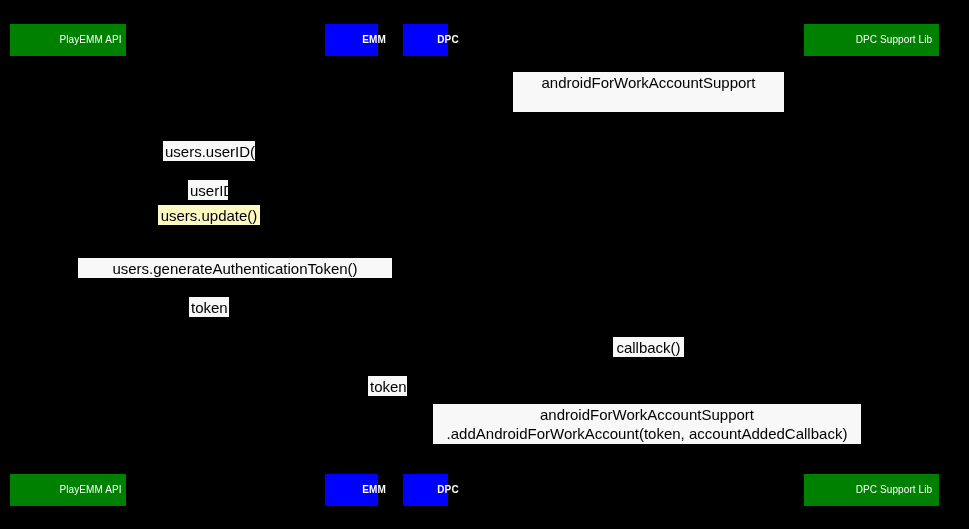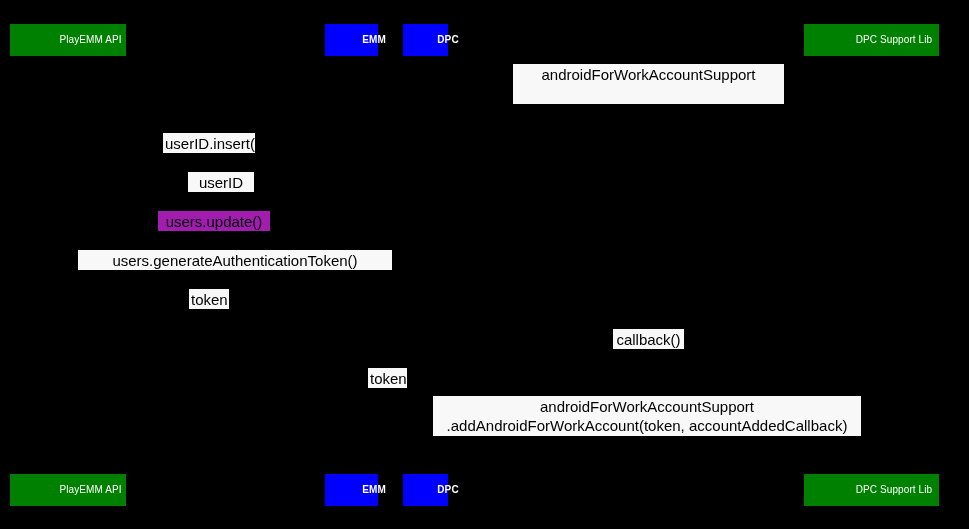--- a/index.html
+++ b/index.html
@@ -48,38 +48,39 @@
     position: absolute;
     box-sizing: border-box;
     background: #f8f8f8;
     color: #000000;
     font-size: 15px;
     line-height: 19px;
     text-align: center;
     white-space: pre;
     padding: 1px 2px;
     user-select: none;
+    margin-top: 8px;
   }
   .msg-label .line { display: block; }
   .msg-label.two-line { line-height: 19px; padding: 1px 2px; }
 </style>
 </head>
 <body>
 
 <div id="diagram" style="width: 969px; height: 529px; background: rgb(0, 0, 0);">
     <div class="participant green" style="left: 10px; top: 24px; width: 116px; height: 32px; background: rgb(0, 128, 0); color: rgb(255, 255, 255);">PlayEMM API</div>
     <div class="participant blue" style="left: 325px; top: 24px; width: 53px; height: 32px; background: rgb(0, 0, 255); color: rgb(255, 255, 255);">EMM</div>
     <div class="participant blue" style="left: 403px; top: 24px; width: 44px; height: 32px; background: rgb(0, 0, 255); color: rgb(255, 255, 255);">DPC</div>
     <div class="participant green" style="left: 804px; top: 24px; width: 135px; height: 32px; background: rgb(0, 128, 0); color: rgb(255, 255, 255);">DPC Support Lib</div>
     <div class="participant green" style="left: 10px; top: 474px; width: 116px; height: 32px; background: rgb(0, 128, 0); color: rgb(255, 255, 255);">PlayEMM API</div>
     <div class="participant blue" style="left: 325px; top: 474px; width: 53px; height: 32px; background: rgb(0, 0, 255); color: rgb(255, 255, 255);">EMM</div>
     <div class="participant blue" style="left: 403px; top: 474px; width: 44px; height: 32px; background: rgb(0, 0, 255); color: rgb(255, 255, 255);">DPC</div>
     <div class="participant green" style="left: 804px; top: 474px; width: 135px; height: 32px; background: rgb(0, 128, 0); color: rgb(255, 255, 255);">DPC Support Lib</div>
     <div class="msg-label two-line" style="left: 513px; top: 64px; width: 271px; height: 40px; background: rgb(248, 248, 248); color: rgb(0, 0, 0);"><span class="line">androidForWorkAccountSupport</span></div>
-    <div class="msg-label" style="left: 163px; top: 133px; width: 92px; height: 20px; background: rgb(248, 248, 248); color: rgb(0, 0, 0);"><span class="line">userID.insert()</span></div>
-    <div class="msg-label" style="left: 188px; top: 172px; width: 66px; height: 20px; background: rgb(248, 248, 248); color: rgb(0, 0, 0);"><span class="line">userID</span></div>
-    <div class="msg-label" style="left: 158px; top: 211px; width: 112px; height: 20px; background: #a21caf; color: rgb(0, 0, 0);"><span class="line">users.update()</span></div>
+    <div class="msg-label" style="left: 163px; top: 133px; width: 92px; height: 20px; background: rgb(248, 248, 248); color: rgb(0, 0, 0);"><span class="line">users.userID()</span></div>
+    <div class="msg-label" style="left: 188px; top: 172px; width: 40px; height: 20px; background: rgb(248, 248, 248); color: rgb(0, 0, 0);"><span class="line">userID</span></div>
+    <div class="msg-label" style="left: 158px; top: 197px; width: 102px; height: 20px; background: #fef9c3; color: rgb(0, 0, 0);"><span class="line">users.update()</span></div>
     <div class="msg-label" style="left: 78px; top: 250px; width: 314px; height: 20px; background: rgb(248, 248, 248); color: rgb(0, 0, 0);"><span class="line">users.generateAuthenticationToken()</span></div>
     <div class="msg-label" style="left: 189px; top: 289px; width: 40px; height: 20px; background: rgb(248, 248, 248); color: rgb(0, 0, 0);"><span class="line">token</span></div>
     <div class="msg-label" style="left: 613px; top: 329px; width: 71px; height: 20px; background: rgb(248, 248, 248); color: rgb(0, 0, 0);"><span class="line">callback()</span></div>
     <div class="msg-label" style="left: 368px; top: 368px; width: 39px; height: 20px; background: rgb(248, 248, 248); color: rgb(0, 0, 0);"><span class="line">token</span></div>
     <div class="msg-label two-line" style="left: 433px; top: 396px; width: 428px; height: 40px; background: rgb(248, 248, 248); color: rgb(0, 0, 0);"><span class="line">androidForWorkAccountSupport</span><span class="line">.addAndroidForWorkAccount(token, accountAddedCallback)</span></div>
   </div>
 
 </body></html>

